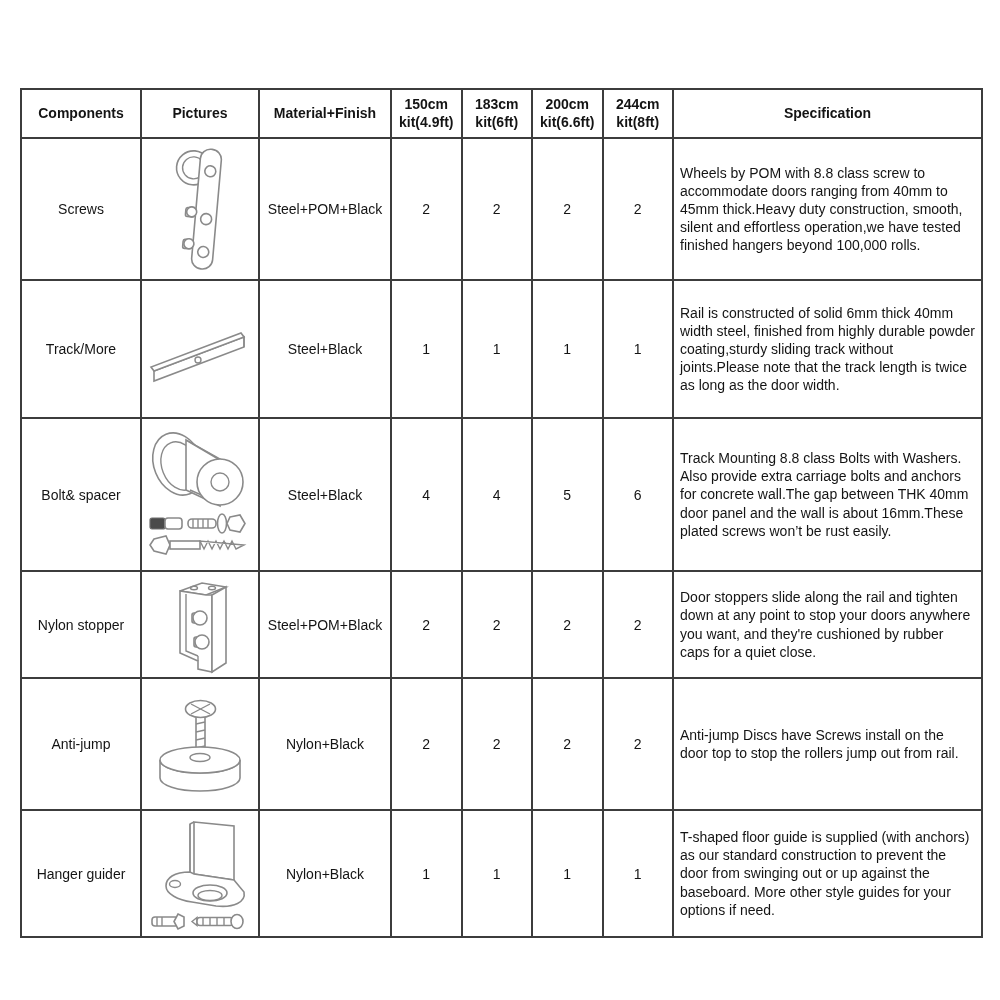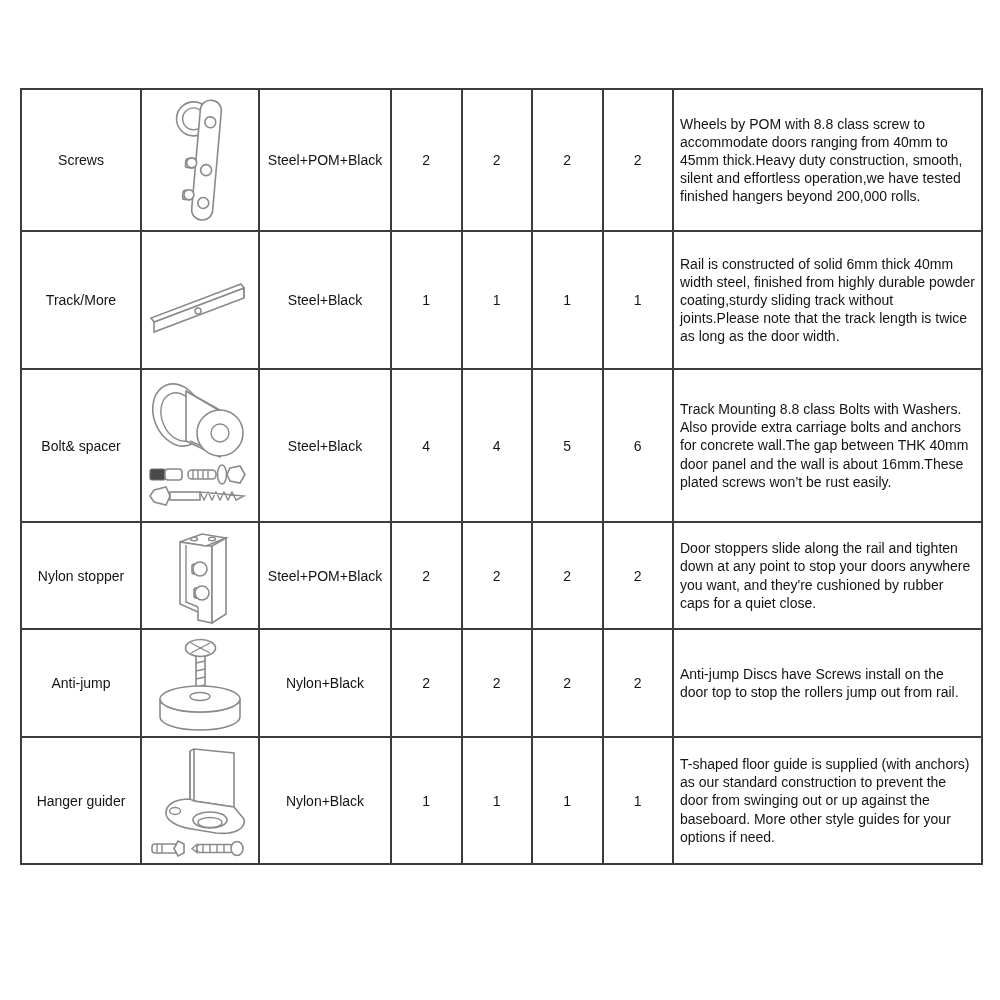--- a/index.html
+++ b/index.html
@@ -36,21 +36,21 @@
   col.c-pic  { width: 118px; }
   col.c-mat  { width: 132px; }
   col.c-kit  { width: 70.5px; }
   col.c-spec { width: 309px; }
   
   tr.r-head { height: 49px; }
   tr.r-1 { height: 142px; }
   tr.r-2 { height: 138px; }
   tr.r-3 { height: 153px; }
   tr.r-4 { height: 107px; }
-  tr.r-5 { height: 108px; }
+  tr.r-5 { height: 132px; }
   tr.r-6 { height: 127px; }
   td.spec-cell {
     text-align: left;
     padding: 4px 6px;
     font-size: 14px;
     line-height: 1.3;
   }
   td.pic-cell { padding: 2px; }
   td.pic-cell svg { display: block; margin: 0 auto; }
   .lineart { stroke: #8a8a8a; fill: #ffffff; stroke-width: 1.6; }
@@ -66,20 +66,34 @@
     <col class="c-comp">
         <col class="c-pic">
         <col class="c-mat">
     <col class="c-kit">
         <col class="c-kit">
         <col class="c-kit">
         <col class="c-kit">
     <col class="c-spec">
   </colgroup>
   <tbody>
+        <tr class="r-head">
+    <th>Components</th>
+    <th>Pictures</th>
+    <th>Material+Finish</th>
+    <th class="kit-header">150cm
+kit(4.9ft)</th>
+    <th class="kit-header">183cm
+kit(6ft)</th>
+    <th class="kit-header">200cm
+kit(6.6ft)</th>
+    <th class="kit-header">244cm
+kit(8ft)</th>
+    <th>Specification</th>
+  </tr>
 
   <tr class="r-1">
     <td>Screws</td>
     <td class="pic-cell">
       <svg width="100" height="132" viewBox="0 0 100 132">
         <g transform="rotate(5 55 66)">
           <circle class="lineart" cx="40" cy="26" r="17"></circle>
           <circle class="lineart-nofill" cx="40" cy="26" r="11"></circle>
           <rect class="lineart" x="46" y="6" width="21" height="120" rx="10"></rect>
           <circle class="lineart" cx="57" cy="28" r="5.5"></circle>
@@ -90,21 +104,21 @@
           <circle class="lineart" cx="42" cy="102" r="5"></circle>
           <circle class="lineart" cx="57" cy="109" r="5.5"></circle>
         </g>
       </svg>
     </td>
     <td>Steel+POM+Black</td>
     <td>2</td>
     <td>2</td>
     <td>2</td>
     <td>2</td>
-    <td class="spec-cell">Wheels by POM with 8.8 class screw to accommodate doors ranging from 40mm to 45mm thick.Heavy duty construction, smooth, silent and effortless operation,we have tested finished hangers beyond 200,000 rolls.</td>
+    <td class="spec-cell">Wheels by POM with 8.8 class screw to accommodate doors ranging from 40mm to 45mm thick.Heavy duty construction, smooth, silent and effortless operation,we have tested finished hangers beyond 100,000 rolls.</td>
   </tr>
 
   <tr class="r-2">
     <td>Track/More</td>
     <td class="pic-cell">
       <svg width="108" height="100" viewBox="0 0 108 100">
         <polygon class="lineart" points="8,72 98,38 98,48 8,82"></polygon>
         <polygon class="lineart" points="8,72 98,38 95,34 5,68"></polygon>
         <line class="lineart-nofill" x1="98" y1="38" x2="98" y2="48"></line>
         <circle class="lineart-nofill" cx="52" cy="61" r="3"></circle>

